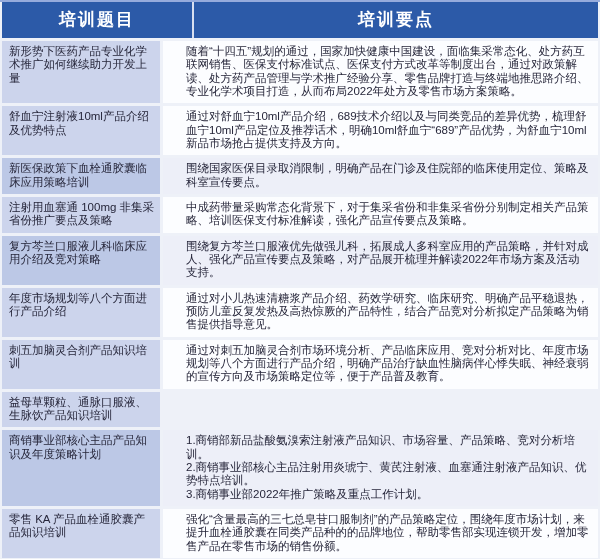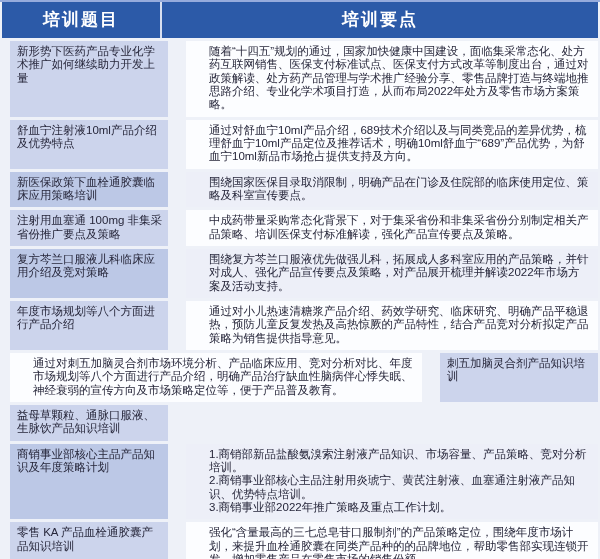--- a/index.html
+++ b/index.html
@@ -19,23 +19,23 @@
   .thead { display: flex; }
   .th {
     background: var(--header-bg, #2c5aa8);
     color: var(--header-text, #ffffff);
     font-weight: bold;
     font-size: 17px;
     letter-spacing: 2px;
     text-align: center;
     padding: 6px 0 7px 0;
   }
-  .th.topic { width: 158px; }
+  .th.topic { width: 190px; }
   .th.points { flex: 1; border-left: 2px solid var(--header-divider, #d8dff0); }
-  .tr { display: flex; gap: 18px; margin-top: 3px; margin-left: 8px; }
+  .tr { display: flex; gap: 3px; margin-top: 3px; }
   .td {
     font-size: 11.5px;
     line-height: 1.16;
   }
   .td.topic {
     width: 158px;
     background: var(--topic-bg, #ccd4ec);
     padding: 4px 4px 5px 7px;
   }
   .td.points {
@@ -92,24 +92,24 @@
   </div>
 
   <div class="tr">
     <div class="td topic">年度市场规划等八个方面进行产品介绍</div>
     <div class="td points">
           <span class="line">通过对小儿热速清糖浆产品介绍、药效学研究、临床研究、明确产品平稳退热，预防儿童反复发热及高热惊厥的产品特性，结合产品竞对分析拟定产品策略为销售提供指导意见。</span>
         </div>
   </div>
 
   <div class="tr">
+    <div class="td topic">刺五加脑灵合剂产品知识培训</div>
     <div class="td points">
           <span class="line">通过对刺五加脑灵合剂市场环境分析、产品临床应用、竞对分析对比、年度市场规划等八个方面进行产品介绍，明确产品治疗缺血性脑病伴心悸失眠、神经衰弱的宣传方向及市场策略定位等，便于产品普及教育。</span>
         </div>
-    <div class="td topic">刺五加脑灵合剂产品知识培训</div>
   </div>
 
   <div class="tr">
     <div class="td topic">益母草颗粒、通脉口服液、生脉饮产品知识培训</div>
   </div>
 
   <div class="tr tint">
     <div class="td topic">商销事业部核心主品产品知识及年度策略计划</div>
     <div class="td points">
           <span class="line">1.商销部新品盐酸氨溴索注射液产品知识、市场容量、产品策略、竞对分析培训。</span>

